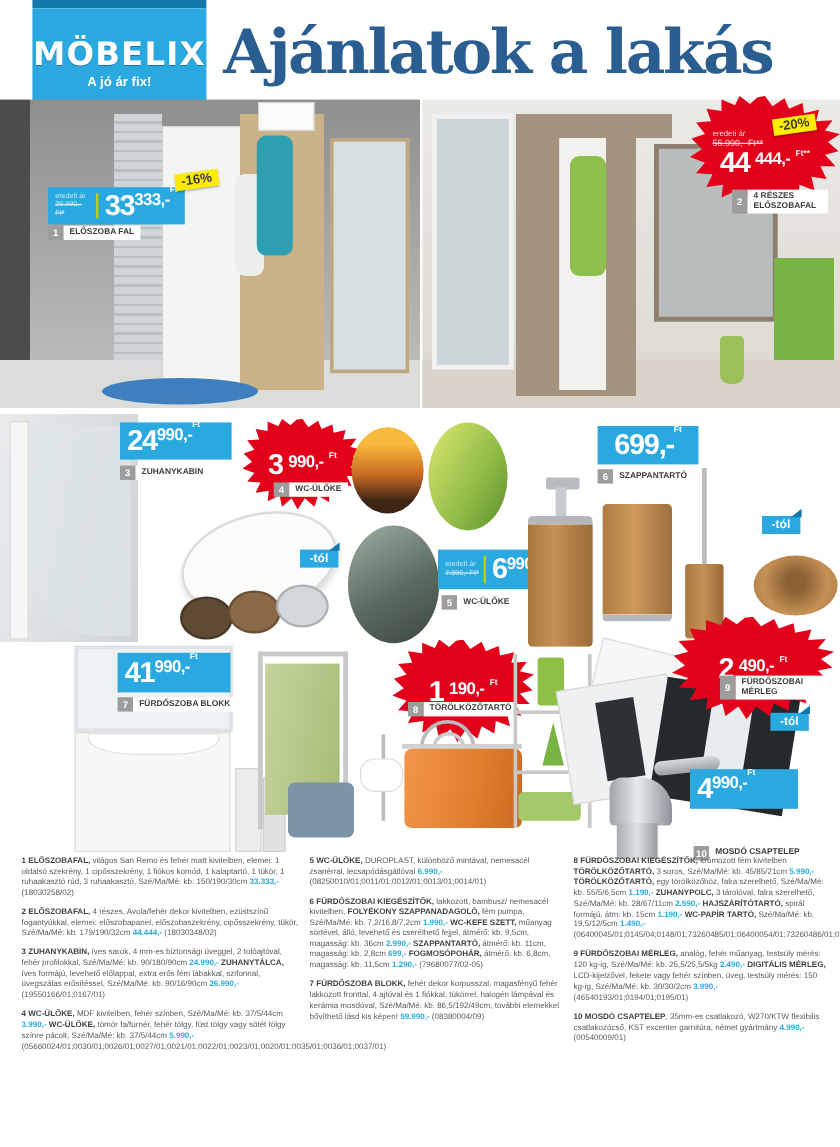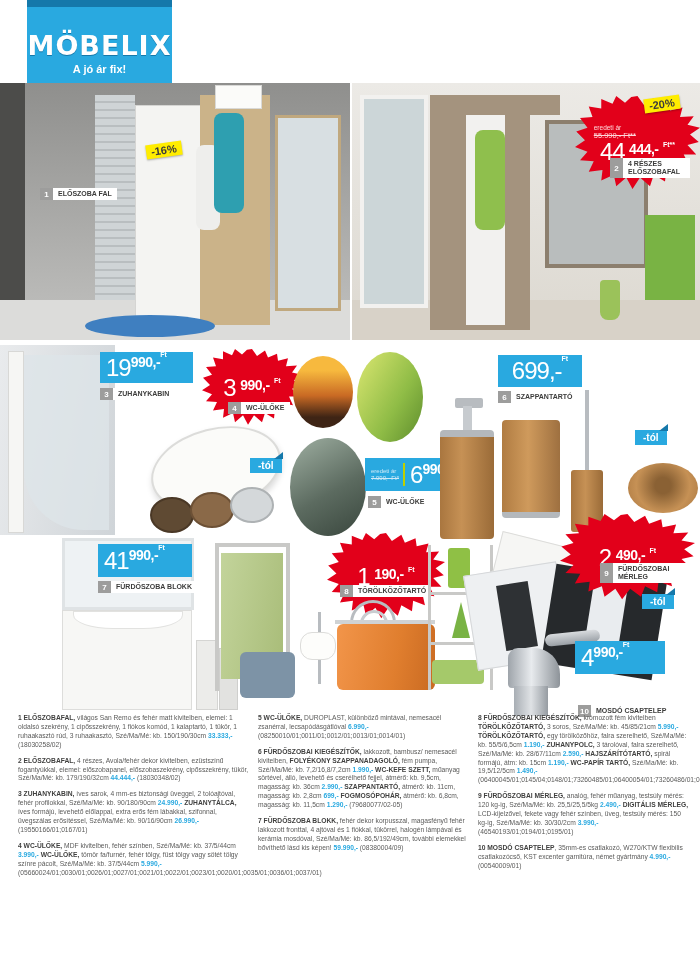--- a/index.html
+++ b/index.html
@@ -17,21 +17,21 @@
 
   
   .photo{overflow:hidden;}
   .ph-l{background:linear-gradient(#8f8f8d,#c2c2c0);}
   .ph-r{background:linear-gradient(#eceae6,#dcd8d0);}
 
   
   .pbox{background:#29a9e0;color:#fff;display:flex;align-items:center;padding:0 6px;box-sizing:border-box;}
   .orig{display:flex;flex-direction:column;justify-content:center;color:#cfeaf7;font-size:6px;line-height:7px;padding-right:4px;border-right:2px solid #bed000;margin-right:5px;height:70%;}
   .orig .strike{text-decoration:line-through;}
-  .pr-main{font-weight:normal;font-size:24px;letter-spacing:-1px;line-height:1;}
+  .pr-main{font-weight:bold;font-size:24px;letter-spacing:-1px;line-height:1;}
   .pr-sup{font-weight:bold;font-size:14px;position:relative;top:-6px;letter-spacing:-0.5px;}
   .pr-cur{font-weight:bold;font-size:7px;position:relative;top:-13px;}
 
   
   .splat{background:#e2001a;display:flex;flex-direction:column;align-items:center;justify-content:center;color:#fff;
     clip-path:polygon(50% 0%,55% 9%,63% 2%,66% 11%,75% 6%,76% 15%,86% 12%,84% 22%,95% 21%,90% 30%,100% 33%,92% 40%,99% 48%,90% 51%,97% 61%,87% 61%,91% 72%,81% 70%,83% 82%,73% 77%,72% 89%,63% 82%,60% 94%,52% 85%,46% 97%,41% 85%,33% 94%,31% 82%,21% 88%,22% 77%,11% 79%,15% 68%,4% 67%,10% 58%,0% 53%,8% 46%,1% 37%,10% 33%,4% 23%,14% 22%,11% 11%,21% 13%,21% 3%,30% 8%,33% 0%,40% 7%,45% 1%);}
   .splat .orig-r{color:#ffd7db;font-size:6.5px;line-height:8px;text-align:left;width:70%;}
   .splat .orig-r .strike{text-decoration:line-through;font-size:7.5px;}
 
   
@@ -61,20 +61,21 @@
 </head>
 <body>
 
 <div id="page">
 
   <div class="abs logo-strip" style="left:27px;top:0;width:145px;height:7px;"></div>
   <div class="abs logo-box" style="left:27px;top:7px;width:145px;height:90px;">
     <div class="logo-text">MÖBELIX</div>
     <div class="logo-tag">A jó ár fix!</div>
   </div>
+  <div class="abs page-title" style="left:186px;top:14px;">Ajánlatok a lakás</div>
 
   <div class="abs photo ph-l" style="left:0;top:83px;width:350px;height:257px;">
     <div class="abs" style="left:0;top:0;width:25px;height:257px;background:#4c4c4a;"></div>
     <div class="abs" style="left:0;top:217px;width:350px;height:40px;background:#dcdcda;"></div>
     <div class="abs" style="left:95px;top:12px;width:40px;height:205px;background:repeating-linear-gradient(#cfd4d6 0 6px,#b9bec0 6px 8px);"></div>
     <div class="abs" style="left:135px;top:22px;width:65px;height:215px;background:#f4f4f2;border:1px solid #d5d5d3;"></div>
     <div class="abs" style="left:200px;top:12px;width:70px;height:230px;background:#cbb389;"></div>
     <div class="abs" style="left:215px;top:2px;width:45px;height:22px;background:#fbfbf9;border:1px solid #d9d9d7;"></div>
     <div class="abs" style="left:275px;top:32px;width:60px;height:190px;background:#d8dfe2;border:3px solid #c0a87e;"></div>
     <div class="abs" style="left:196px;top:62px;width:24px;height:85px;background:#eeeeec;border-radius:8px;"></div>
@@ -87,27 +88,36 @@
     <div class="abs" style="left:8px;top:12px;width:60px;height:205px;background:#ccd6d8;border:4px solid #f2f1ef;"></div>
     <div class="abs" style="left:78px;top:12px;width:130px;height:20px;background:#a4937e;"></div>
     <div class="abs" style="left:78px;top:27px;width:100px;height:220px;background:#a4937e;"></div>
     <div class="abs" style="left:114px;top:32px;width:39px;height:210px;background:#f2f1ef;"></div>
     <div class="abs" style="left:123px;top:47px;width:30px;height:100px;background:#8fbf4d;border-radius:8px;"></div>
     <div class="abs" style="left:193px;top:37px;width:95px;height:140px;background:#b9bdbd;border:4px solid #8c7f6e;"></div>
     <div class="abs" style="left:293px;top:132px;width:50px;height:85px;background:#79b344;"></div>
     <div class="abs" style="left:248px;top:197px;width:20px;height:40px;background:#9bc25a;border-radius:4px 4px 8px 8px;"></div>
   </div>
 
+  <div class="abs pbox" style="left:40px;top:156px;width:114px;height:31px;">
+    <div class="orig">
+      <span>eredeti ár</span>
+      <span class="strike">39.990,- Ft*</span>
+    </div>
+    <span class="pr-main">33</span>
+    <span class="pr-sup">333,-</span>
+    <span class="pr-cur">Ft</span>
+  </div>
   <div class="abs disc" style="left:146px;top:143px;">-16%</div>
   <div class="abs plabel" style="left:40px;top:188px;">
     <span class="pnum">1</span>
     <span class="ptext">ELŐSZOBA FAL</span>
   </div>
 
-  <div class="abs splat" style="left:575px;top:96px;width:125px;height:96px;">
+  <div class="abs splat" style="left:575px;top:80px;width:125px;height:96px;">
     <div class="orig-r">
       <div>eredeti ár</div>
       <div class="strike">55.990,- Ft**</div>
     </div>
     <div>
       <span class="pr-main">44</span>
       <span class="pr-sup">444,-</span>
       <span class="pr-cur">Ft**</span>
     </div>
   </div>
@@ -116,21 +126,21 @@
     <span class="pnum">2</span>
     <span class="ptext" style="width:62px;">4 RÉSZES ELŐSZOBAFAL</span>
   </div>
 
   <div class="abs" style="left:0;top:345px;width:115px;height:190px;background:linear-gradient(100deg,#e9ebed,#cfd4d8);">
     <div class="abs" style="left:8px;top:6px;width:14px;height:180px;background:#f6f6f4;border:1px solid #d8d8d6;"></div>
     <div class="abs" style="left:24px;top:10px;width:85px;height:175px;background:#dde5e9;border-radius:0 0 0 60px;opacity:.8;"></div>
   </div>
 
   <div class="abs pbox" style="left:100px;top:352px;width:93px;height:31px;">
-    <span class="pr-main">19</span>
+    <span class="pr-main">24</span>
     <span class="pr-sup">990,-</span>
     <span class="pr-cur">Ft</span>
   </div>
   <div class="abs plabel" style="left:100px;top:388px;">
     <span class="pnum">3</span>
     <span class="ptext">ZUHANYKABIN</span>
   </div>
 
   <div class="abs splat" style="left:202px;top:349px;width:100px;height:78px;">
     <div>

